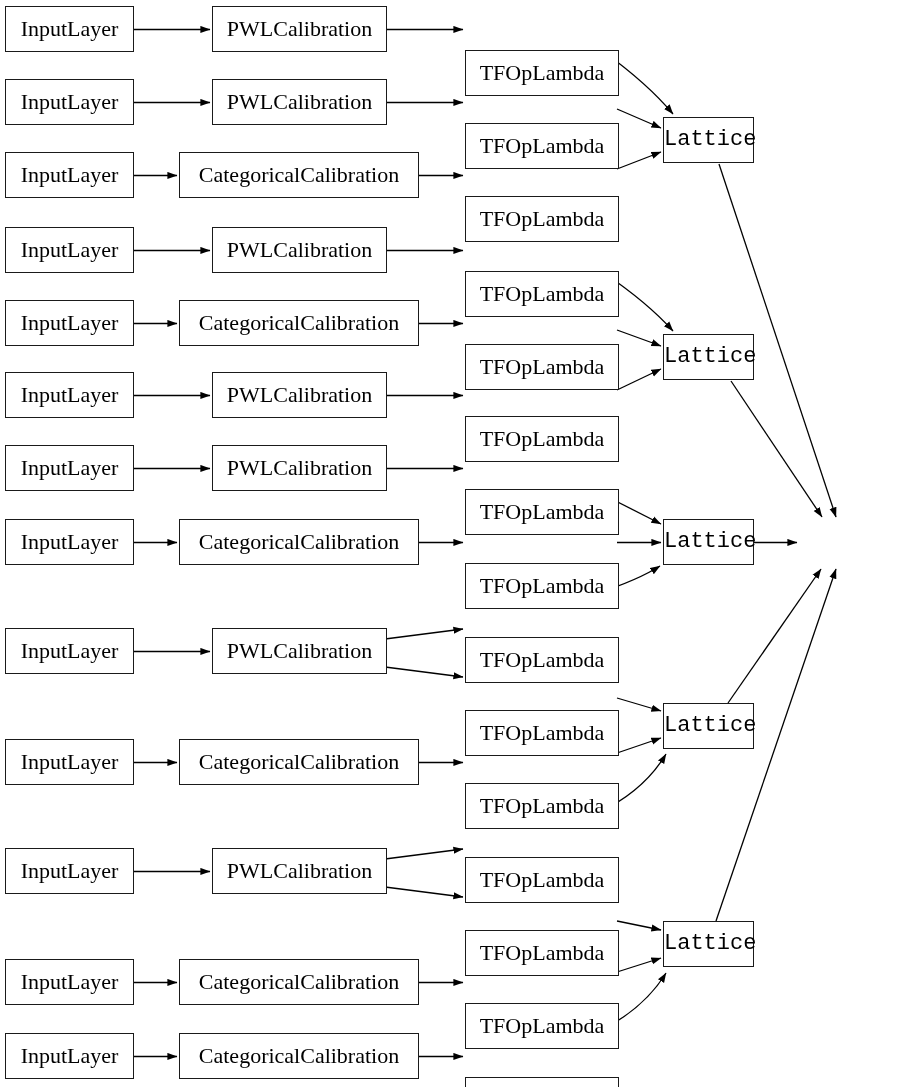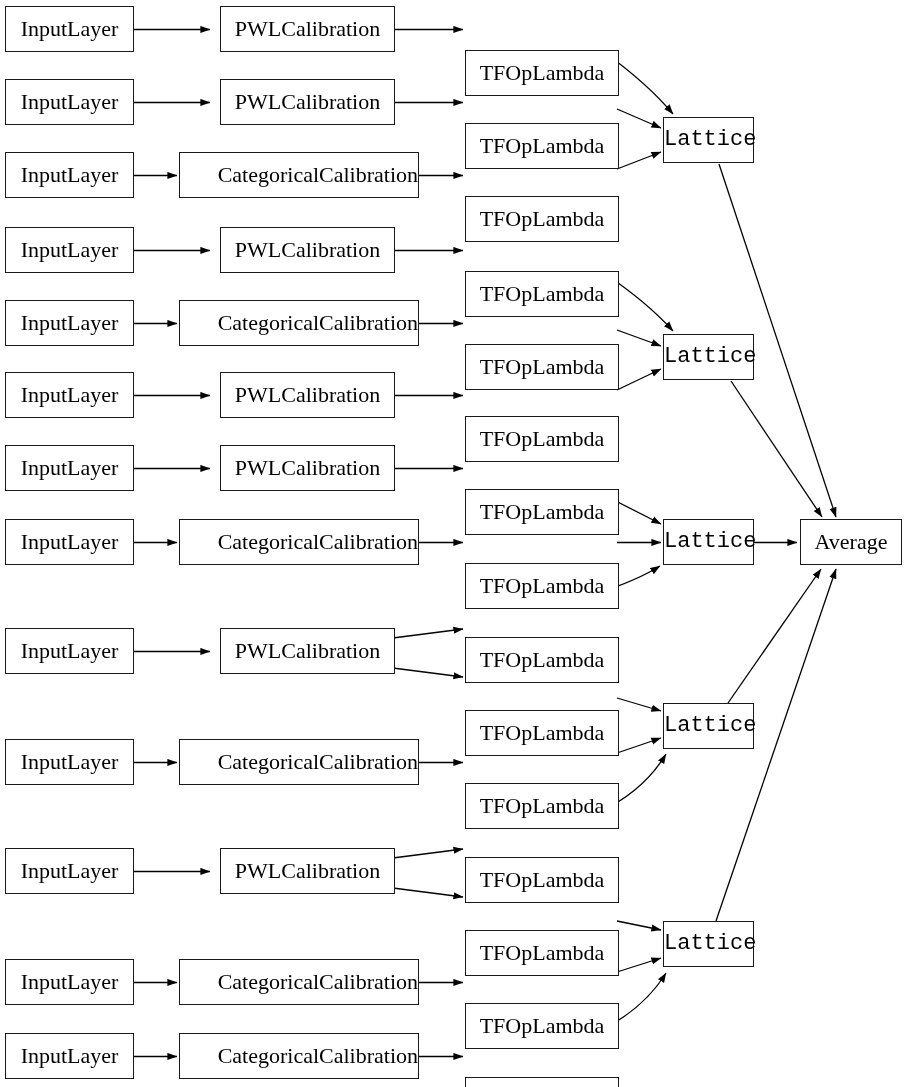--- a/index.html
+++ b/index.html
@@ -26,22 +26,22 @@
     border: 1.5px solid #1a1a1a;
     background: #ffffff;
     color: #000000;
     font-size: 22px;
     line-height: 44px;
     text-align: center;
     white-space: nowrap;
     box-sizing: content-box;
   }
   .w-input  { width: 127px; }
-  .w-pwl    { width: 173px; margin-left: 8px; }
-  .w-cat    { width: 238px; text-align: right; }
+  .w-pwl    { width: 173px; }
+  .w-cat    { width: 238px; }
   .w-lam    { width: 152px; margin-top: 44px; }
   .w-lat    { width: 89px; font-family: Liberation Mono, monospace;  }
   .w-avg    { width: 100px; }
 </style>
 </head>
 <body>
 
 <div id="canvas">
 
   <svg id="edges" viewBox="0 0 905 1087" xmlns="http://www.w3.org/2000/svg">
@@ -147,15 +147,14 @@
   <div class="node w-lam" style="left:465px;top:886px">TFOpLambda</div>
   <div class="node w-lam" style="left:465px;top:959px">TFOpLambda</div>
   <div class="node w-lam" style="left:465px;top:1033px">TFOpLambda</div>
 
   <div class="node w-lat" style="left:663px;top:117px">Lattice</div>
   <div class="node w-lat" style="left:663px;top:334px">Lattice</div>
   <div class="node w-lat" style="left:663px;top:519px">Lattice</div>
   <div class="node w-lat" style="left:663px;top:703px">Lattice</div>
   <div class="node w-lat" style="left:663px;top:921px">Lattice</div>
 
-  <div class="node w-avg" style="left:800px;top:519px">Average</div>
 
 </div>
 
 </body></html>

